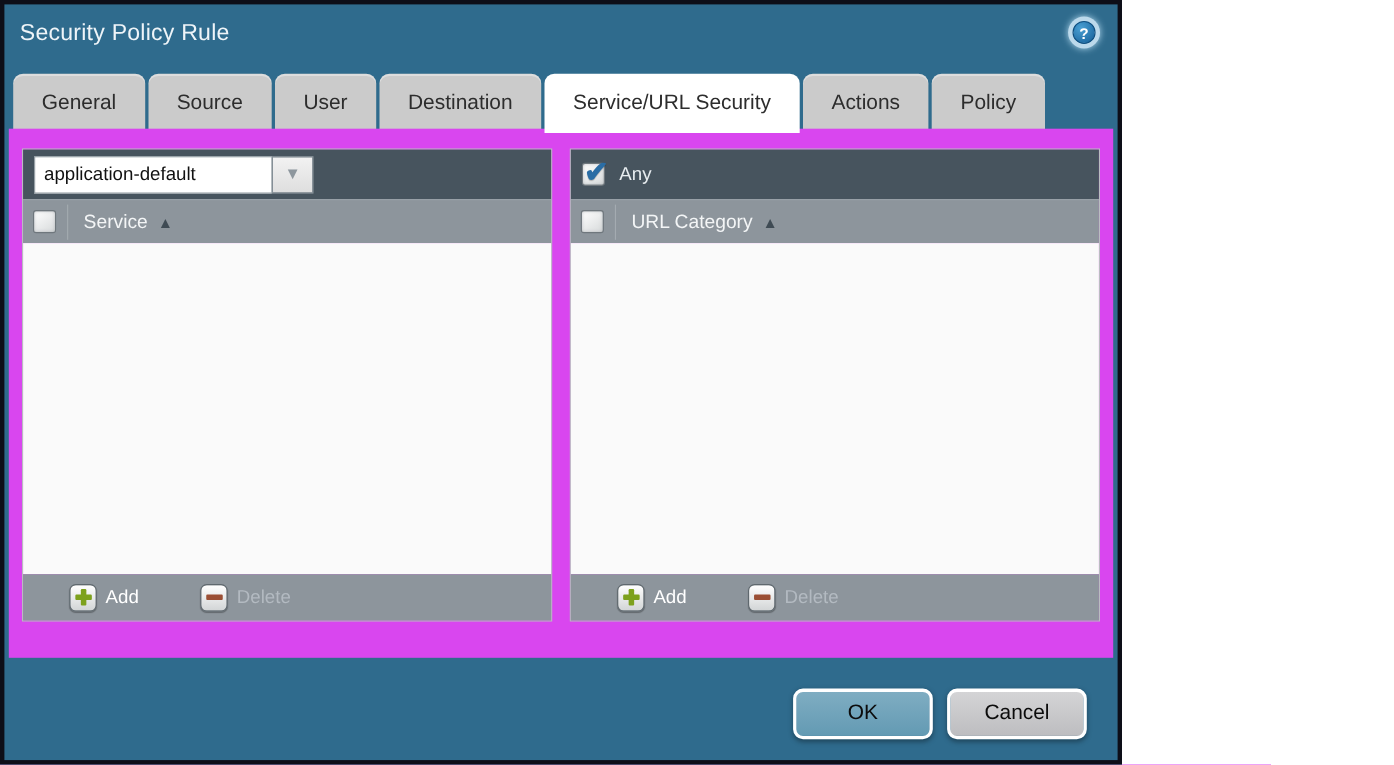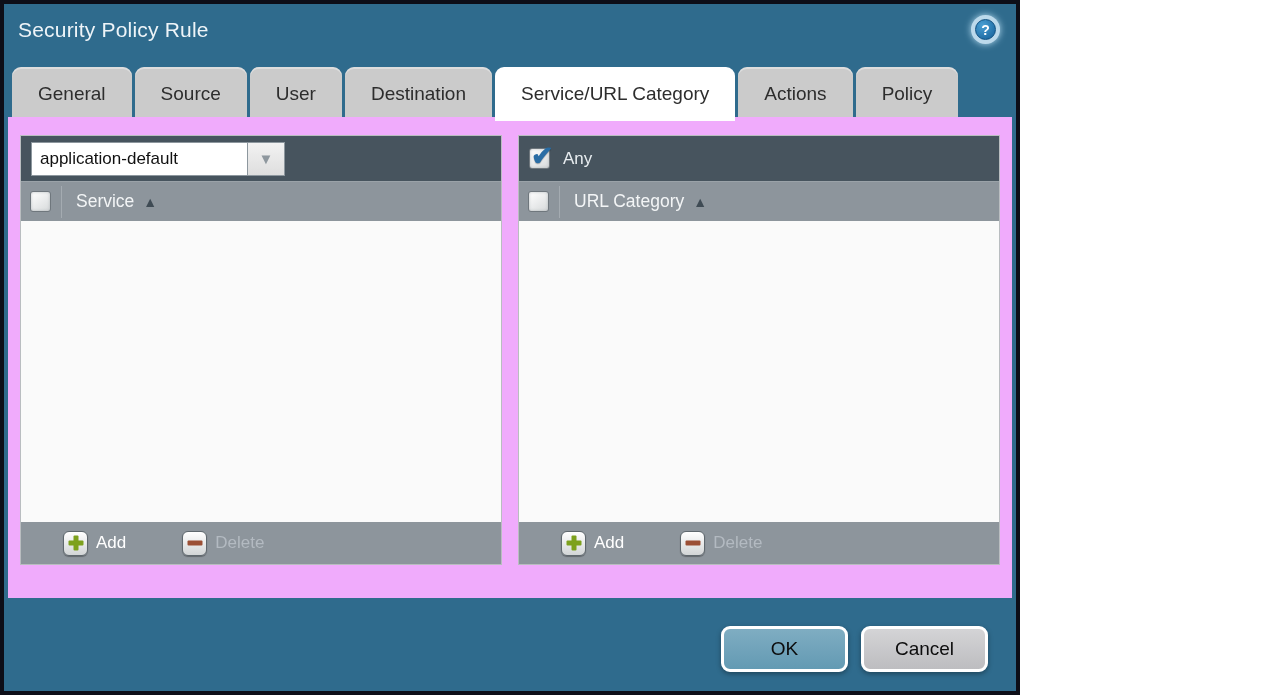--- a/index.html
+++ b/index.html
@@ -42,21 +42,21 @@
     box-shadow: inset 0 2px 0 rgba(255,255,255,.35);
     white-space: nowrap;
   }
   .tab.active {
     background: #ffffff; box-shadow: none; position: relative; z-index: 2;
   }
 
   
   .content {
     position: absolute; top: 113px; left: 4px; right: 4px; bottom: 93px;
-    background: #f0abfc; z-index: 1;
+    background: #d946ef; z-index: 1;
     display: flex; gap: 16px; padding: 18px 12px 33px 12px;
   }
   .panel {
     flex: 1 1 0; display: flex; flex-direction: column;
     border: 1px solid #b9bdc0; min-width: 0;
   }
   .panel-topbar {
     height: 45px; flex: 0 0 45px; background: #47545e;
     display: flex; align-items: center; padding-left: 10px;
   }
@@ -152,21 +152,21 @@
 
   <div class="help">
     <div class="help-inner">?</div>
   </div>
 
   <div class="tabs">
     <div class="tab">General</div>
     <div class="tab">Source</div>
     <div class="tab">User</div>
     <div class="tab">Destination</div>
-    <div class="tab active">Service/URL Category</div>
+    <div class="tab active">Service/URL Security</div>
     <div class="tab">Actions</div>
     <div class="tab">Policy</div>
   </div>
 
   <div class="content">
 
     <div class="panel">
       <div class="panel-topbar">
         <div class="combo">
           <div class="combo-input">application-default</div>

